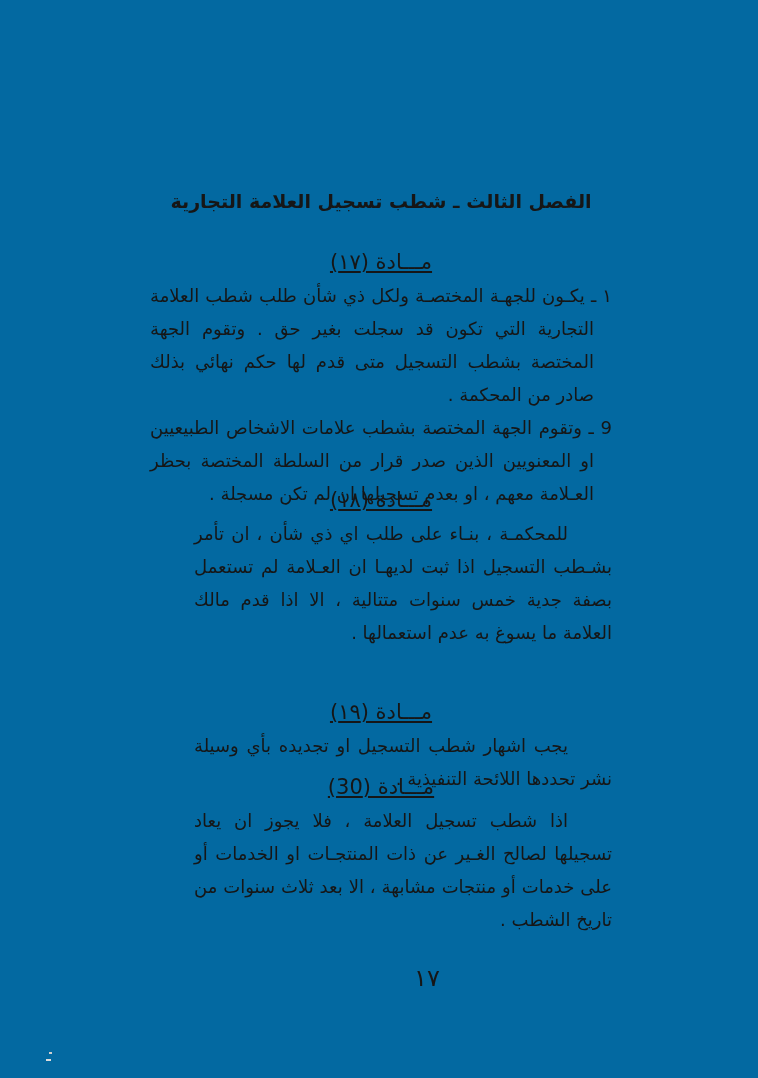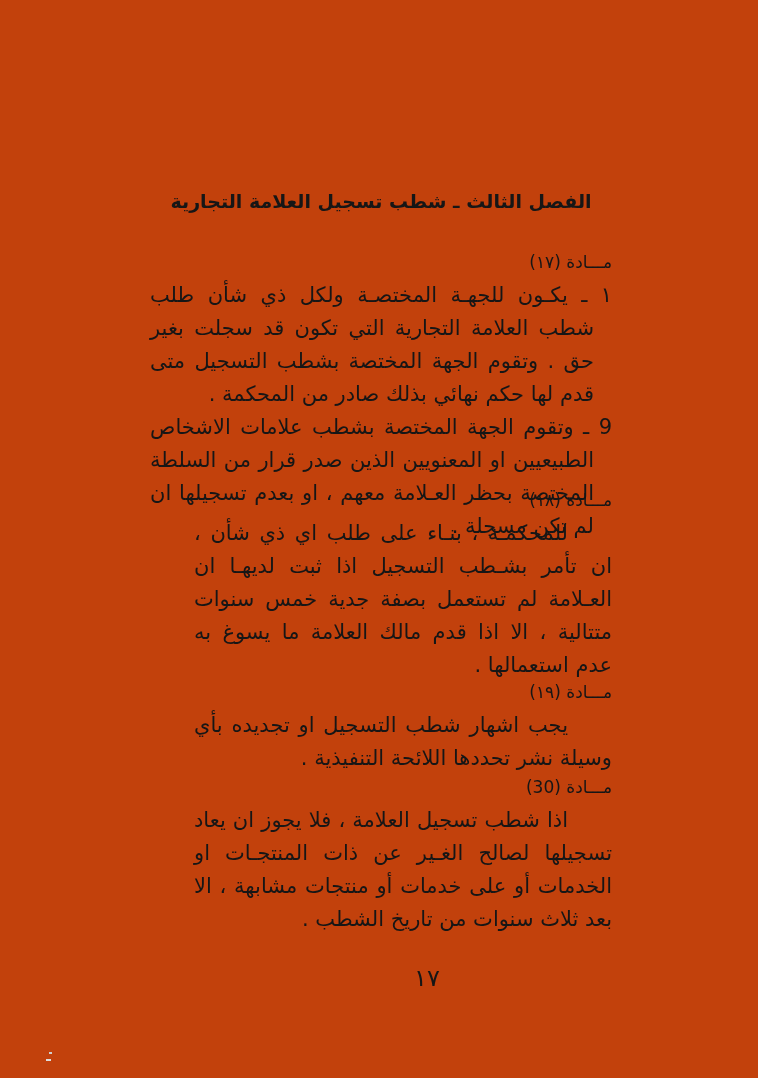--- a/index.html
+++ b/index.html
@@ -1,21 +1,21 @@
 <!DOCTYPE html>
 <html lang="ar" dir="rtl"><head>
 <meta charset="utf-8">
 <style>
   * { margin: 0; padding: 0; box-sizing: border-box; }
   html, body { background: #ffffff; }
   .page {
     position: relative;
     width: 758px;
     height: 1078px;
-    background: #c2410c;
+    background: #0369a1;
     overflow: hidden;
     direction: rtl;
     color: #161616;
     font-family: "DejaVu Sans", sans-serif;
   }
   .chapter-title {
     position: absolute;
     top: 186px;
     right: 146px;
     width: 462px;
@@ -24,28 +24,29 @@
     font-weight: bold;
     line-height: 30px;
     letter-spacing: 0px;
   }
   .article {
     position: absolute;
     right: 146px;
     width: 462px;
   }
   .article-heading {
-    font-size: 17px;
+    font-size: 21px;
     font-weight: normal;
-    text-align: right;
+    text-align: center;
     line-height: 33px;
     height: 33px;
+    text-decoration: underline;
   }
   .article-body p {
-    font-size: 21px;
+    font-size: 18px;
     line-height: 33px;
     text-align: justify;
     text-justify: inter-word;
   }
   .clause {
     padding-right: 18px;
     text-indent: -18px;
   }
   .para {
     text-indent: 44px;
@@ -77,21 +78,21 @@
     </div>
   </section>
 
   <section class="article" style="top:484px">
     <h2 class="article-heading">مـــادة (١٨)</h2>
     <div class="article-body">
       <p class="para">للمحكمـة ، بنـاء على طلب اي ذي شأن ، ان تأمر بشـطب التسجيل اذا ثبت لديهـا ان العـلامة لم تستعمل بصفة جدية خمس سنوات متتالية ، الا اذا قدم مالك العلامة ما يسوغ به عدم استعمالها .</p>
     </div>
   </section>
 
-  <section class="article" style="top:676px">
+  <section class="article" style="top:696px">
     <h2 class="article-heading">مـــادة (١٩)</h2>
     <div class="article-body">
       <p class="para">يجب اشهار شطب التسجيل او تجديده بأي وسيلة نشر تحددها اللائحة التنفيذية .</p>
     </div>
   </section>
 
   <section class="article" style="top:771px">
     <h2 class="article-heading">مـــادة (30)</h2>
     <div class="article-body">
       <p class="para">اذا شطب تسجيل العلامة ، فلا يجوز ان يعاد تسجيلها لصالح الغـير عن ذات المنتجـات او الخدمات أو على خدمات أو منتجات مشابهة ، الا بعد ثلاث سنوات من تاريخ الشطب .</p>

